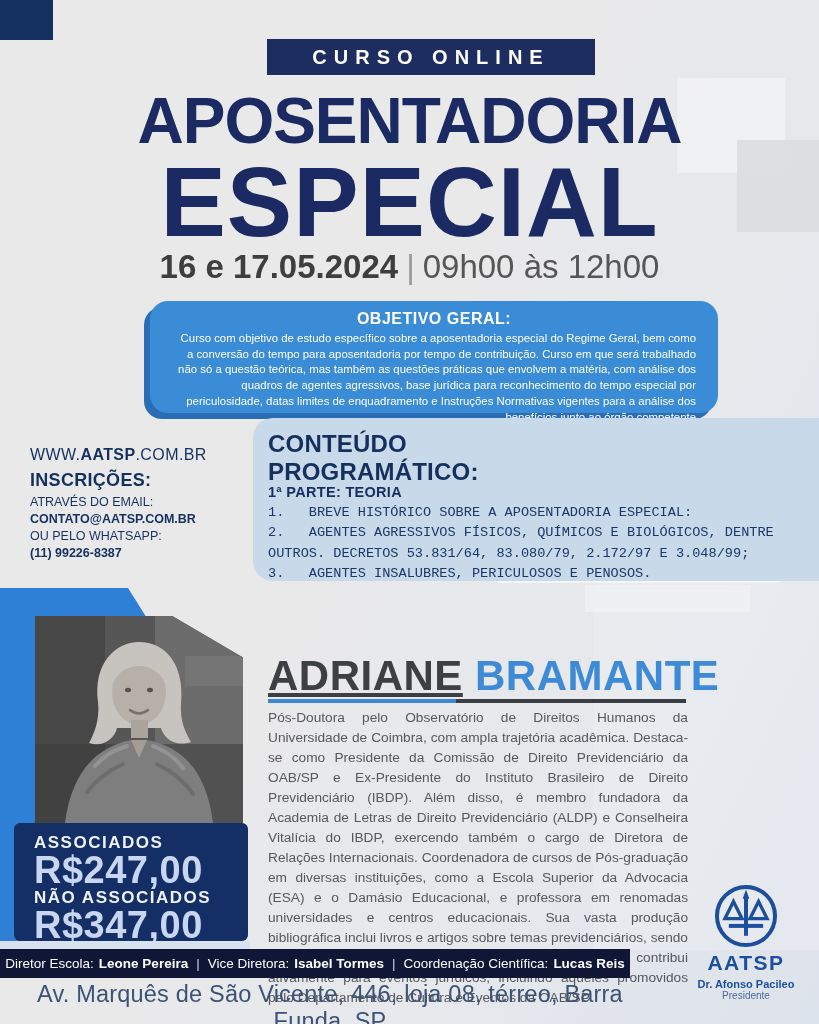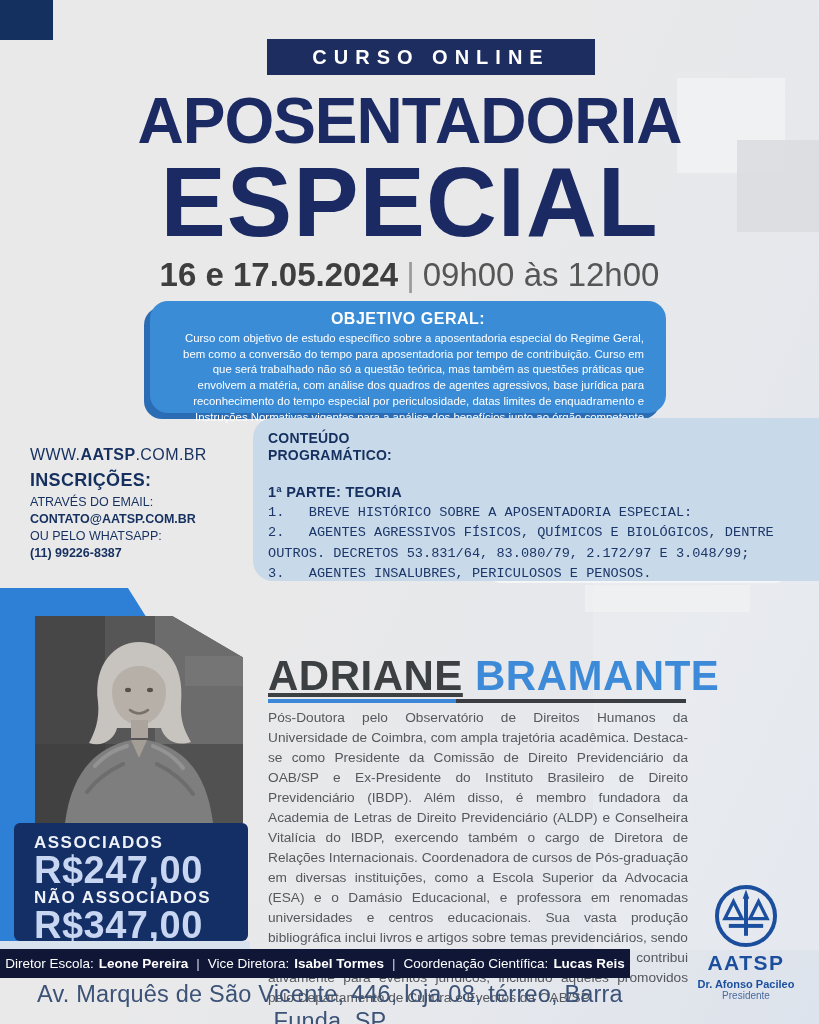--- a/index.html
+++ b/index.html
@@ -25,36 +25,36 @@
     font-size:20px;font-weight:bold;letter-spacing:7px;text-align:center;line-height:37px;
   }
   .title1{
     left:0;top:84px;width:819px;text-align:center;color:#1b2a63;
     font-size:64px;font-weight:800;letter-spacing:-1px;
   }
   .title2{
     left:0;top:146px;width:819px;text-align:center;color:#1b2a63;
     font-size:98px;font-weight:800;letter-spacing:1px;
   }
-  .date-row{left:0;top:256px;width:819px;text-align:center;font-size:33px;}
+  .date-row{left:0;top:248px;width:819px;text-align:center;font-size:33px;}
   .date-bold{color:#3e3e3e;font-weight:800;}
   .date-sep{color:#9a9a9a;font-weight:300;padding:0 8px;}
   .date-time{color:#565656;font-weight:400;}
 
   
   .objetivo{
-    left:150px;top:301px;width:516px;height:112px;background:#3a8cd7;border-radius:18px;
+    left:150px;top:301px;width:568px;height:112px;background:#3a8cd7;border-radius:18px;
     box-shadow:-6px 6px 0 0 #2b6db5;color:#fff;
   }
   .objetivo-title{margin:9px 0 3px 0;text-align:center;font-size:16px;font-weight:bold;letter-spacing:.5px;}
   .objetivo-body{padding:0 22px;text-align:right;font-size:11.4px;line-height:1.38;}
 
   
   .panel{left:253px;top:418px;width:566px;height:163px;background:#c8d9e9;border-radius:20px 0 0 20px;}
-  .prog-title{left:268px;top:430px;color:#15305f;font-size:14px;font-weight:800;line-height:1.18;letter-spacing:.2px;}
+  .prog-title{left:268px;top:430px;color:#15305f;font-size:24px;font-weight:800;line-height:1.18;letter-spacing:.2px;}
   .prog-part{left:268px;top:484px;color:#15305f;font-size:14.5px;font-weight:800;letter-spacing:.3px;}
   .prog-list{left:268px;top:503px;width:535px;color:#1b3668;font-size:13.6px;font-weight:500;line-height:1.5;}
   .prog-item{white-space:pre-wrap;font-family:Liberation Mono, monospace;}
 
   
   .website{left:30px;top:446px;color:#15305f;font-size:16px;letter-spacing:.4px;}
   .website b{font-weight:800;}
   .insc-title{left:30px;top:470px;color:#15305f;font-size:18px;font-weight:800;letter-spacing:.3px;}
   .contact-lines{left:30px;top:494px;color:#15305f;font-size:12.5px;line-height:1.36;}
   .contact-lines .b{font-weight:800;}

